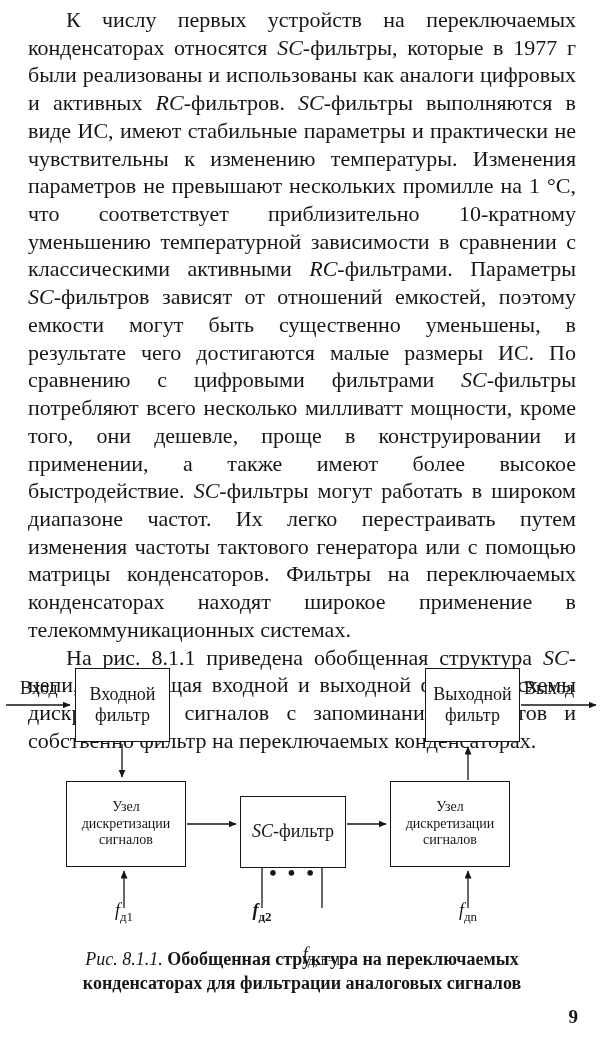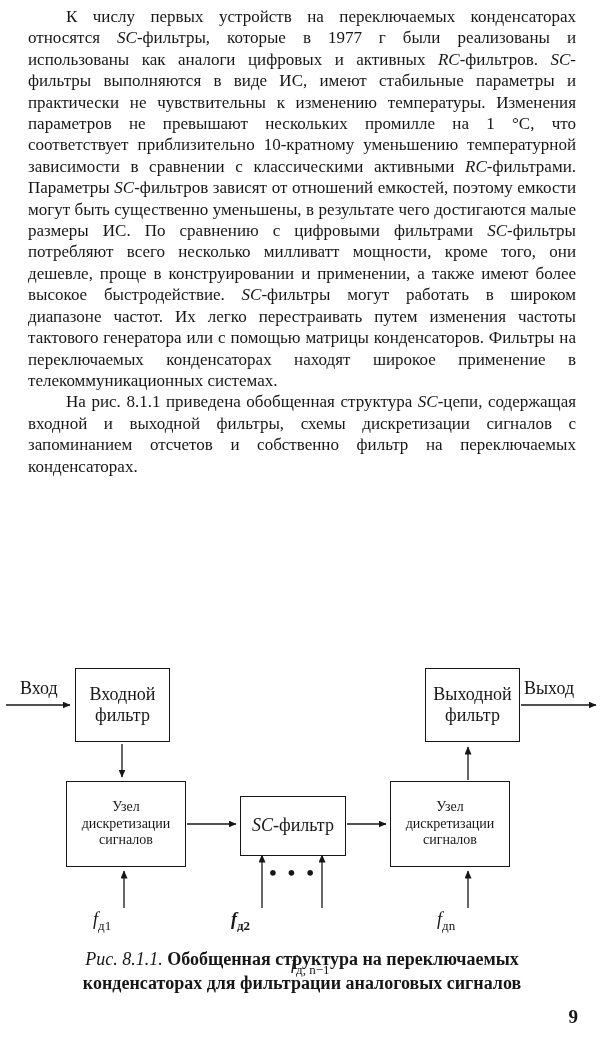--- a/index.html
+++ b/index.html
@@ -8,21 +8,21 @@
     position:relative;
     background:#ffffff;
     color:#161616;
     font-family:"Liberation Serif", serif;
     overflow:hidden;
   }
   .body-text {
     position:absolute;
     top:6px; left:28px;
     width:548px;
-    font-size:17px;
+    font-size:22px;
     line-height:1.26;
     text-align:justify;
   }
   .para { text-indent:38px; hyphens:auto; }
   .it { font-style:italic; }
   .b  { font-weight:bold; }
   .sp { letter-spacing:0.32em; }
 
   .figure { position:absolute; top:664px; left:0; width:604px; }
   .diagram { position:relative; width:604px; height:272px; }
@@ -31,21 +31,21 @@
     position:absolute;
     border:1.3px solid #161616;
     background:#fff;
     display:flex; align-items:center; justify-content:center;
     text-align:center;
     font-size:18px; line-height:1.18;
     padding:2px;
   }
   .dbox.small { font-size:14px; }
   .dlabel { position:absolute; font-size:18px; }
-  .freq { position:absolute; top:245px; width:62px; text-align:left; font-size:18px; }
+  .freq { position:absolute; top:236px; width:62px; text-align:center; font-size:18px; }
   .freq .base { font-style:italic; }
   .freq sub { font-size:13px; }
   .dots {
     position:absolute; left:262px; top:197px; width:62px;
     text-align:center; font-weight:bold; font-size:21px; letter-spacing:3px;
   }
   .caption {
     margin-top:12px;
     padding:0 50px;
     text-align:center;
@@ -92,21 +92,21 @@
 
     <div class="dbox" style="left:75px; top:4px; width:95px; height:74px;">
       <span>Входной фильтр</span>
     </div>
     <div class="dbox" style="left:425px; top:4px; width:95px; height:74px;">
       <span>Выходной фильтр</span>
     </div>
     <div class="dbox small" style="left:66px; top:117px; width:120px; height:86px;">
       <span>Узел дискретизации сигналов</span>
     </div>
-    <div class="dbox" style="left:240px; top:132px; width:106px; height:60px;">
+    <div class="dbox" style="left:240px; top:132px; width:106px; height:72px;">
       <span><span class="it">SC</span><span>-фильтр</span></span>
     </div>
     <div class="dbox small" style="left:390px; top:117px; width:120px; height:86px;">
       <span>Узел дискретизации сигналов</span>
     </div>
 
     <div class="dots">• • •</div>
 
     <div class="freq" style="left:93px;">
       <span class="base">f</span><sub>д1</sub>

